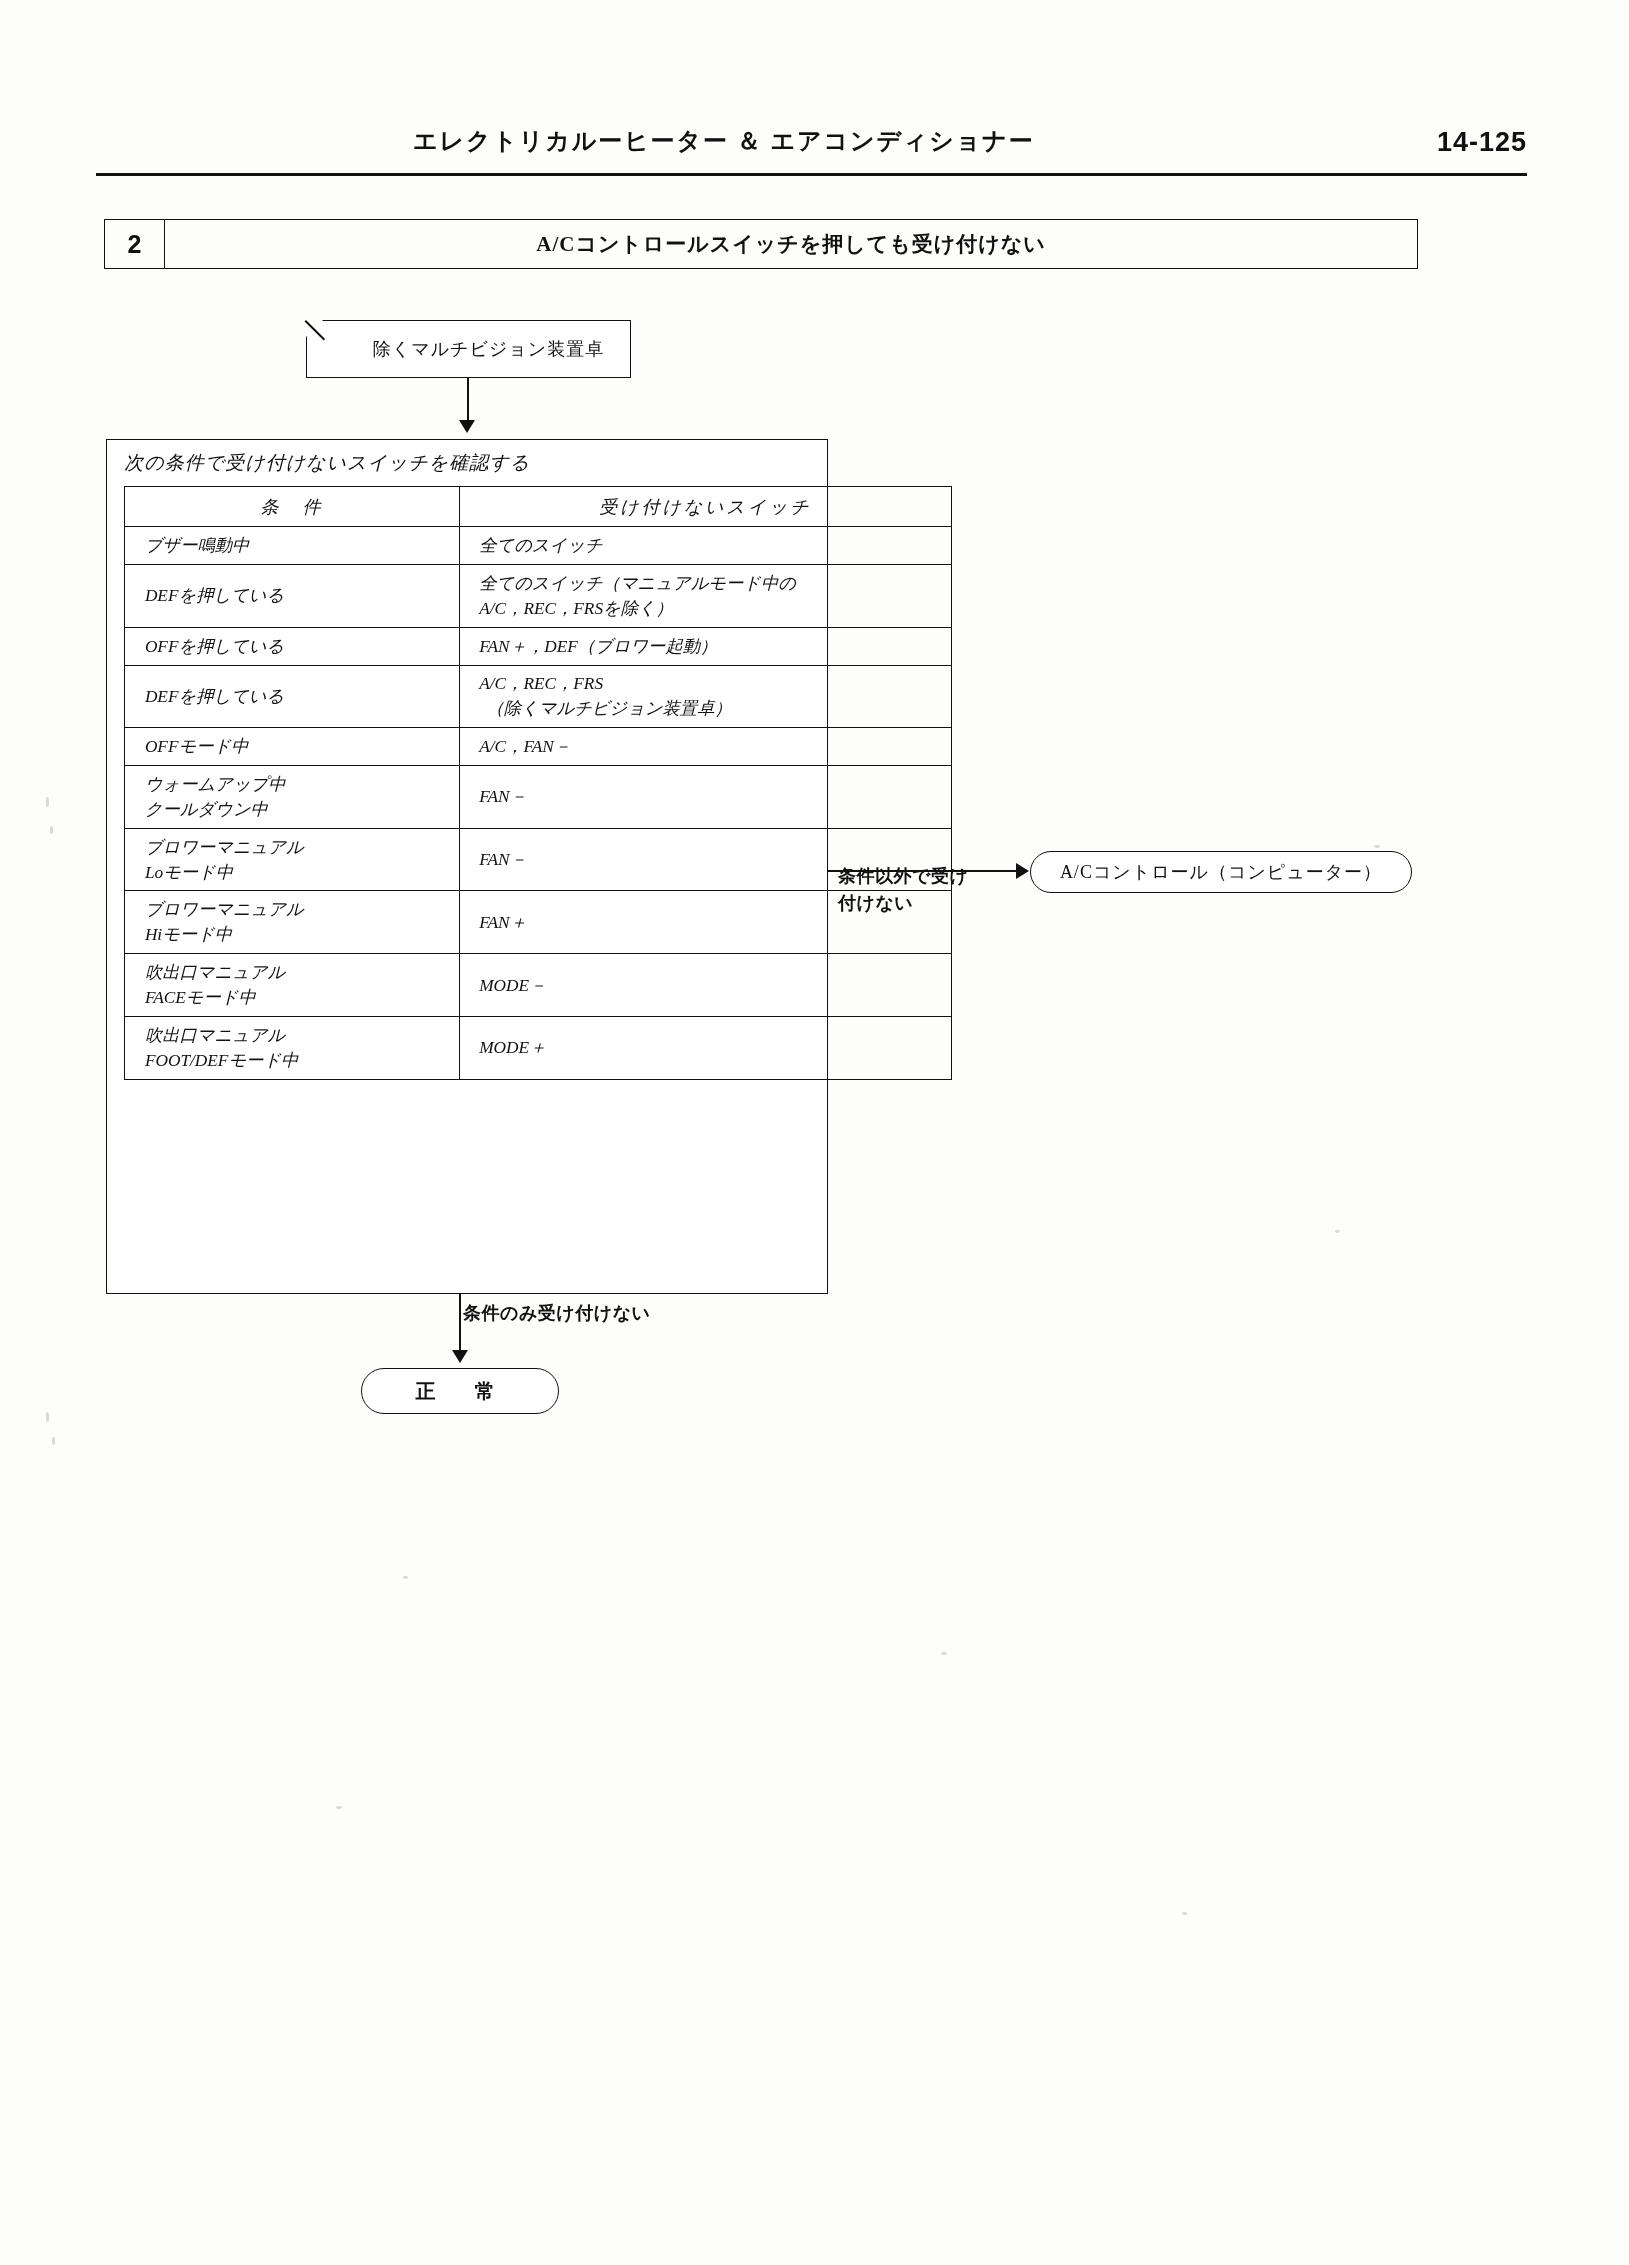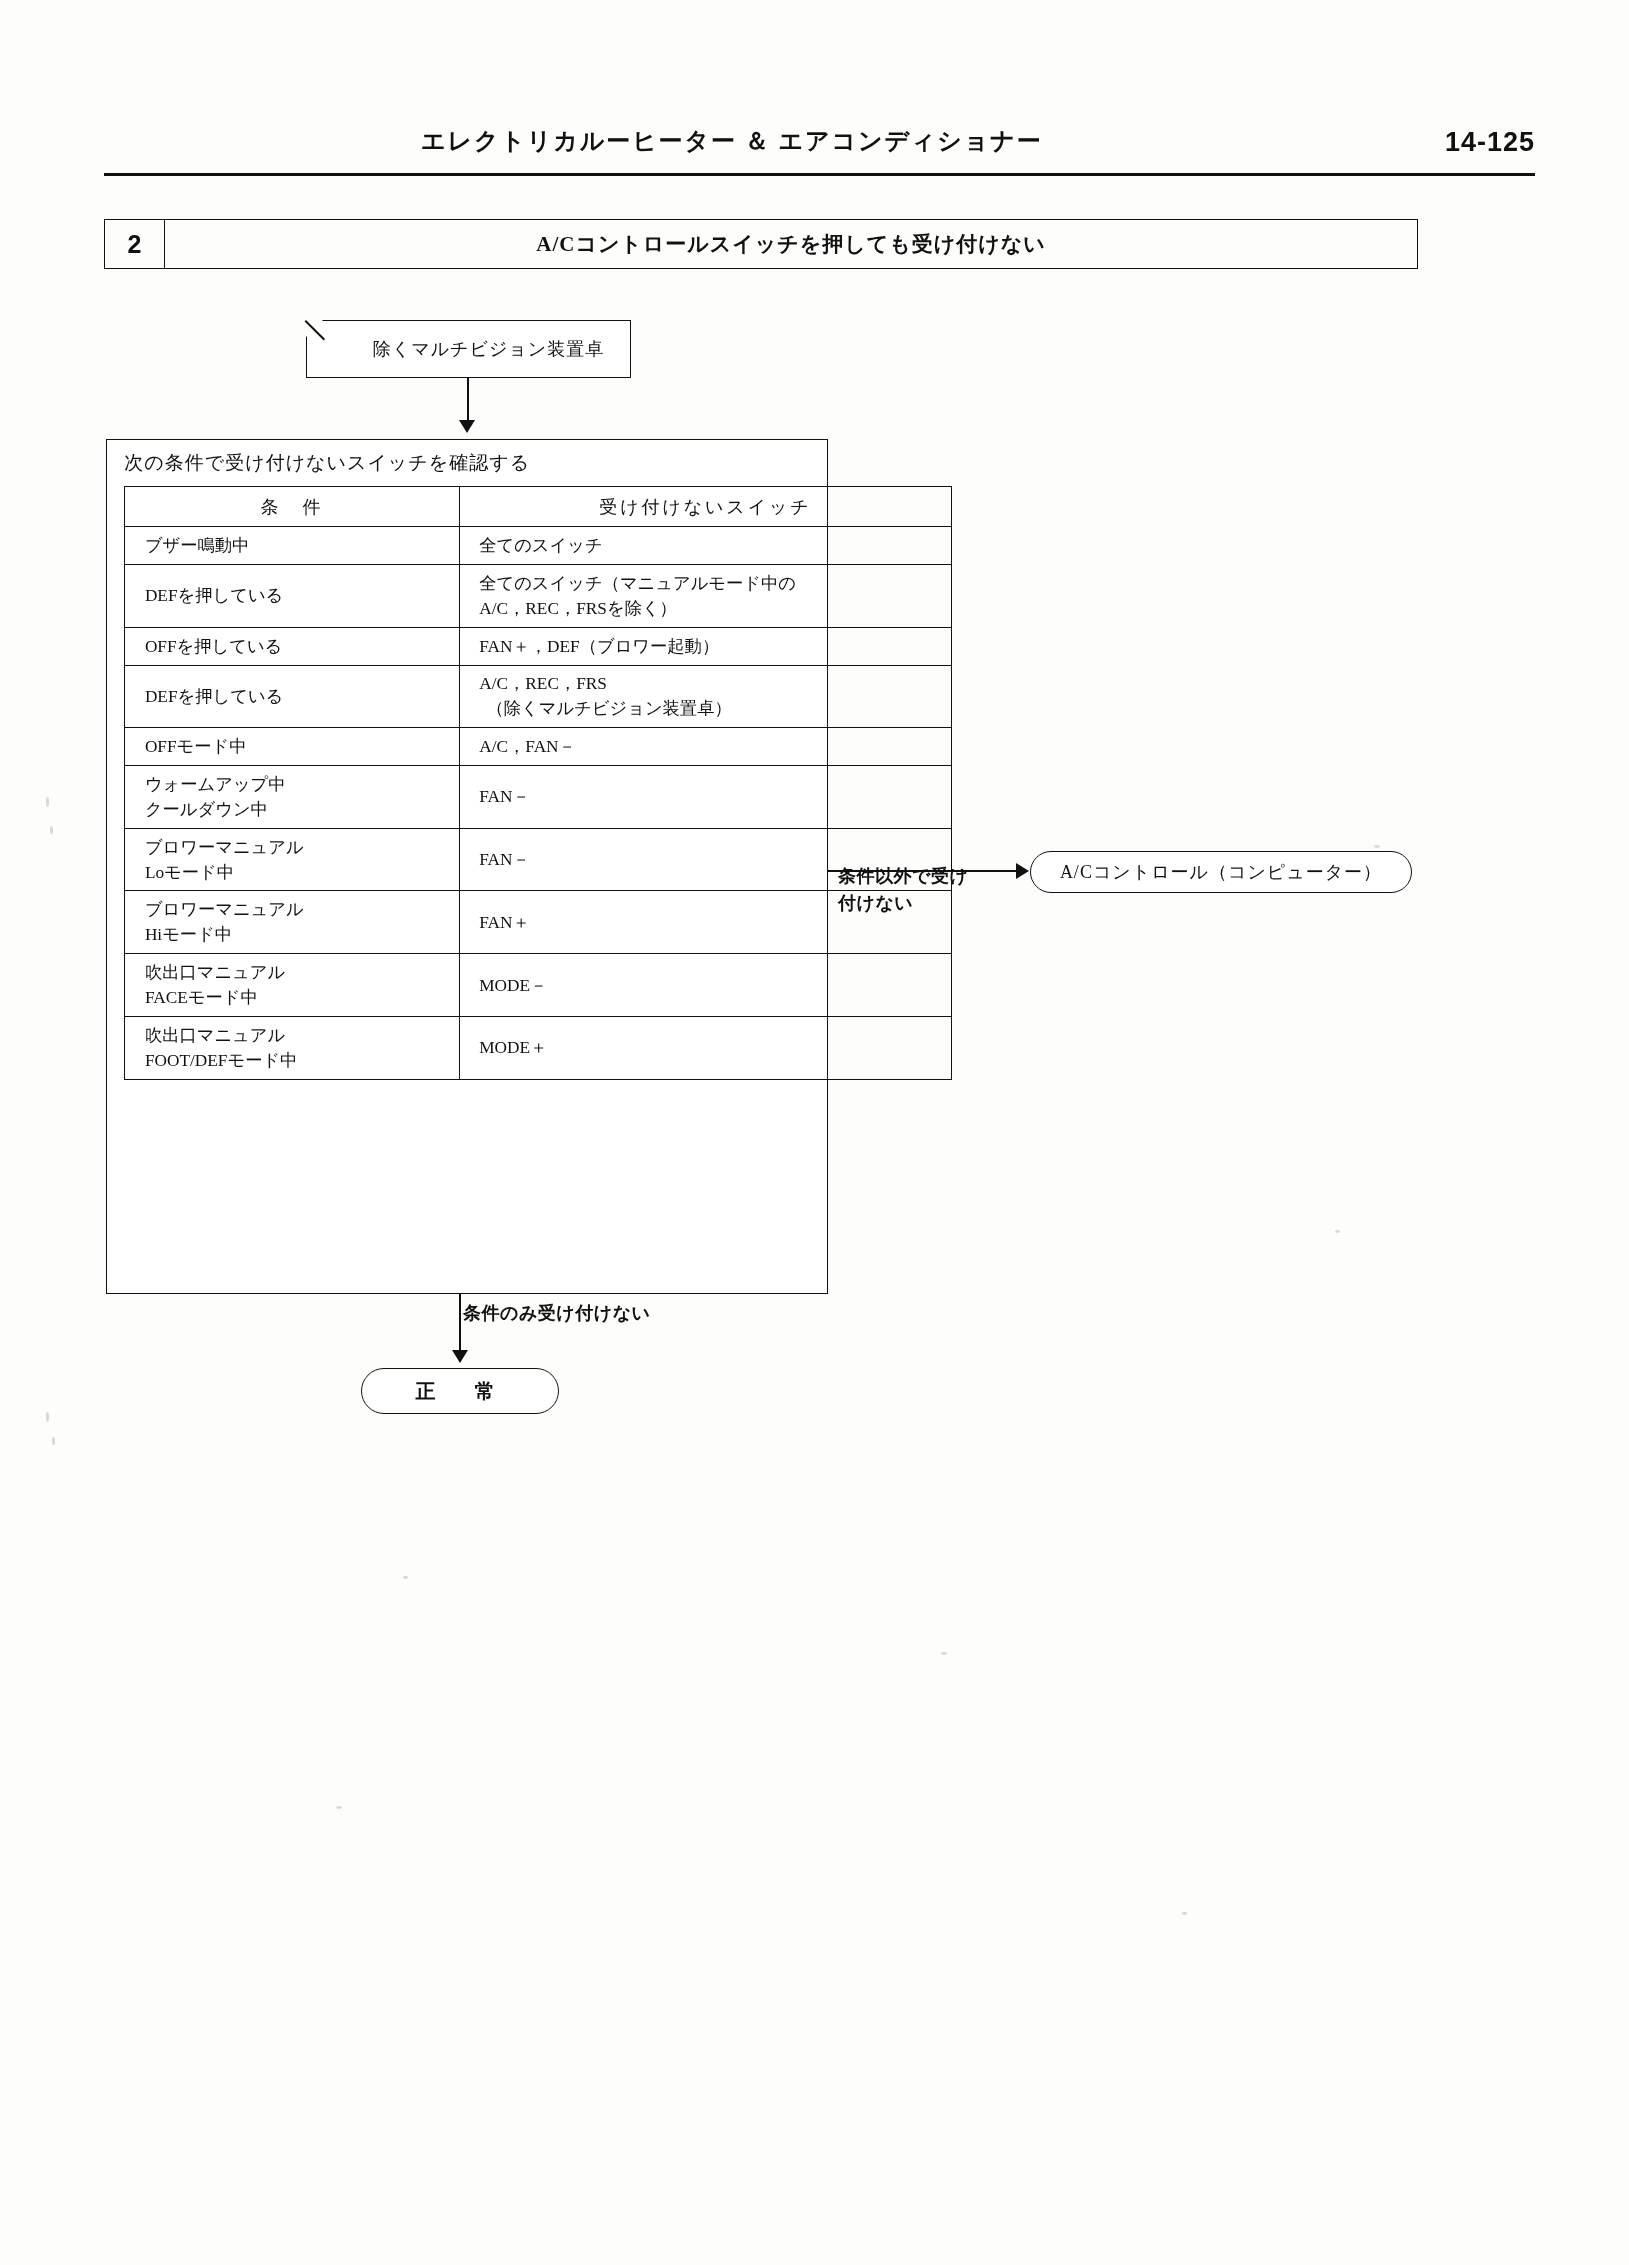--- a/index.html
+++ b/index.html
@@ -18,21 +18,21 @@
 
   .page {
     position: absolute;
     inset: 0;
     background: #fdfdfc;
   }
 
   
   .header {
     position: absolute;
-    left: 104px;
+    left: 96px;
     top: 125px;
     width: 1431px;
     height: 54px;
   }
   .header-title {
     position: absolute;
     left: 317px;
     top: 0;
     font-size: 24px;
     letter-spacing: 1.9px;
@@ -172,20 +172,21 @@
   
   .mainbox {
     position: absolute;
     left: 106px;
     top: 439px;
     width: 722px;
     height: 855px;
     border: 1.9px solid #111;
     box-sizing: border-box;
     background: #fff;
+    font-style: italic;
   }
   .mainbox-heading {
     position: absolute;
     left: 17.3px;
     top: 9.6px;
     font-size: 19px;
     letter-spacing: 1px;
   }
 
   

